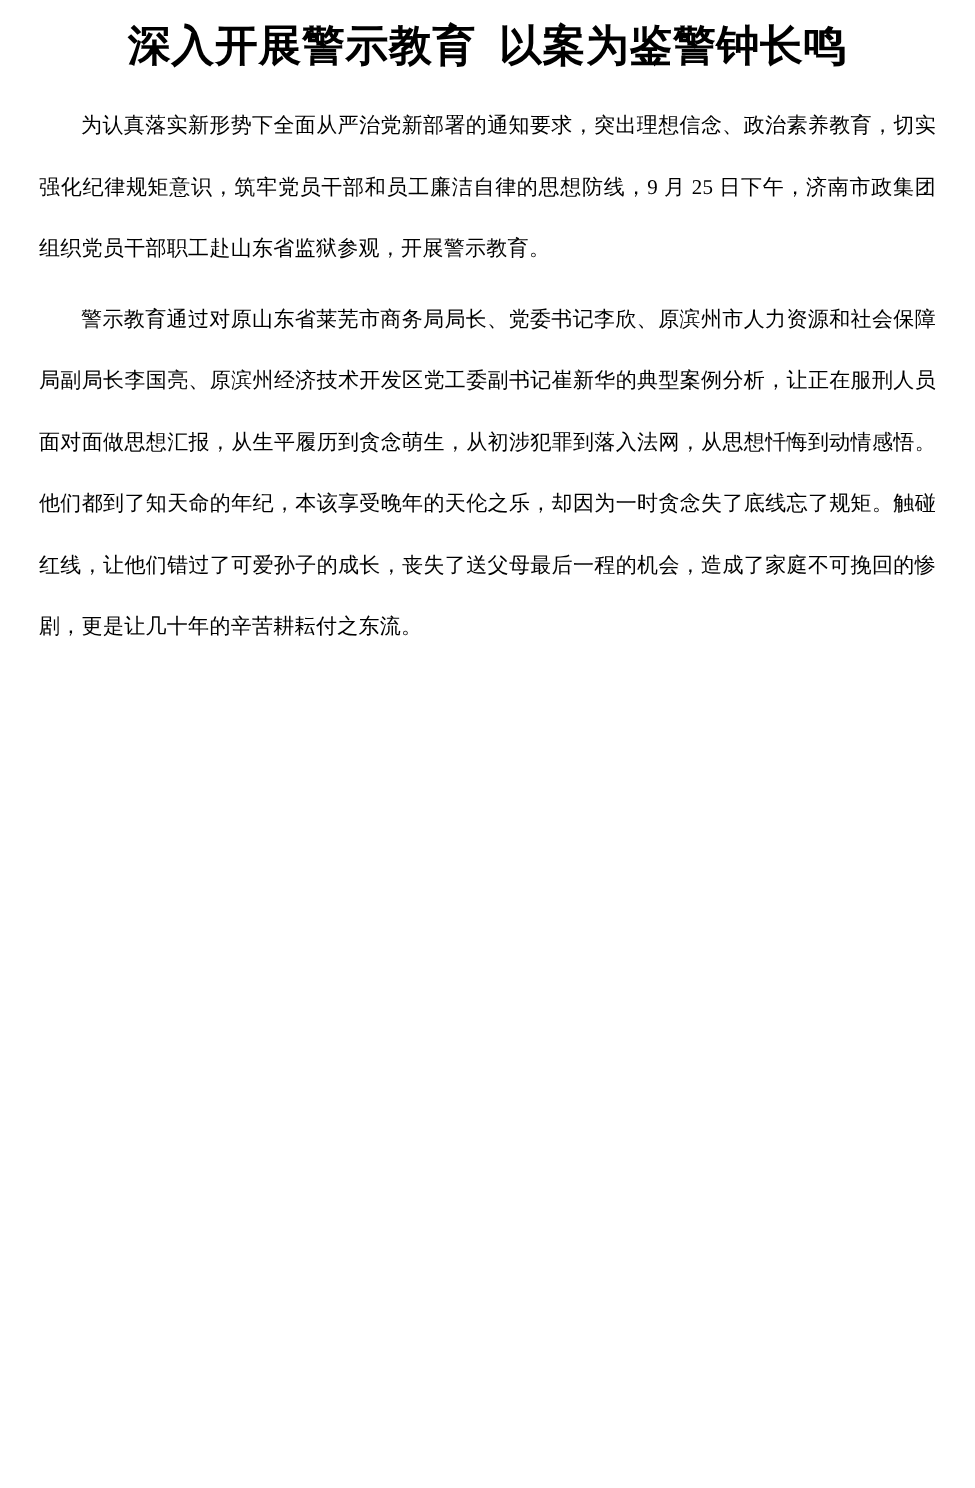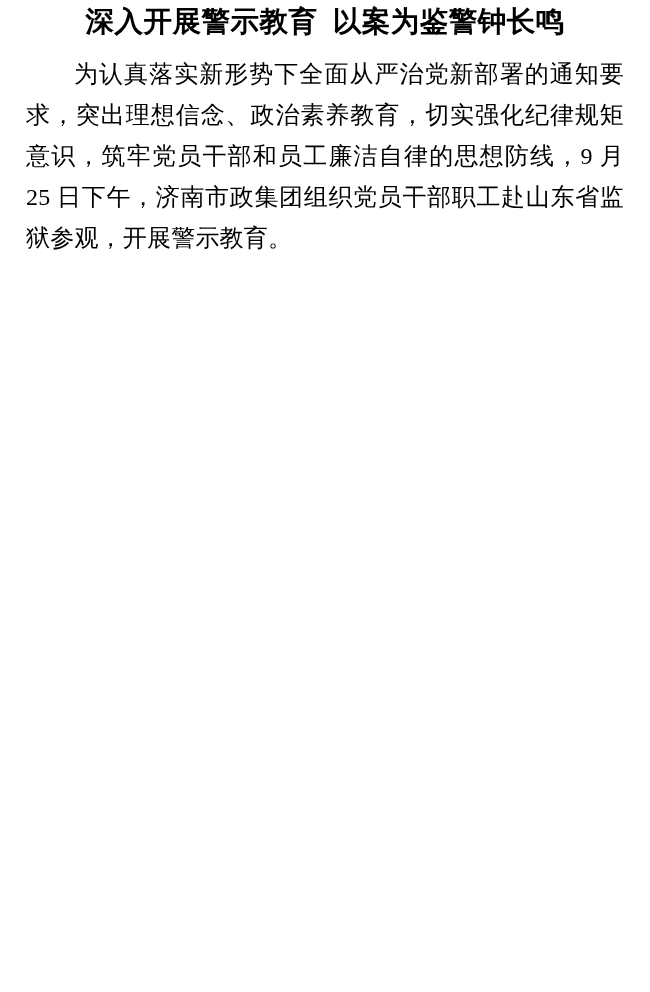--- a/index.html
+++ b/index.html
@@ -11,51 +11,52 @@
     width: 650px;
     height: 992px;
     font-family: "Liberation Serif", "DejaVu Serif", serif;
     color: #000000;
     overflow: hidden;
   }
   .page {
     width: 650px;
     height: 992px;
     box-sizing: border-box;
-    padding: 4px 26px 0 26px;
+    padding: 14px 26px 0 26px;
     background: #ffffff;
   }
   .doc-title {
     font-family: "Liberation Serif", "DejaVu Serif", serif;
     font-weight: bold;
     font-size: 28.5px;
     line-height: 1.25;
     text-align: center;
     letter-spacing: 0.5px;
     margin: 0 0 14px 0;
     white-space: pre;
   }
   .body-text {
     font-family: "Liberation Serif", "DejaVu Serif", serif;
-    font-size: 24px;
+    font-size: 14px;
     line-height: 41px;
     text-align: justify;
     text-justify: inter-ideograph;
     margin: 0 0 6px 0;
     text-indent: 2em;
     letter-spacing: 0.2px;
   }
   .body-text:last-child {
     margin-bottom: 0;
   }
 </style>
 </head>
 <body>
 
 <div class="page">
 
   <h1 class="doc-title">深入开展警示教育  以案为鉴警钟长鸣</h1>
 
   <p class="body-text">为认真落实新形势下全面从严治党新部署的通知要求，突出理想信念、政治素养教育，切实强化纪律规矩意识，筑牢党员干部和员工廉洁自律的思想防线，9 月 25 日下午，济南市政集团组织党员干部职工赴山东省监狱参观，开展警示教育。</p>
 
+  <p class="body-text">警示教育通过对原山东省莱芜市商务局局长、党委书记李欣、原滨州市人力资源和社会保障局副局长李国亮、原滨州经济技术开发区党工委副书记崔新华的典型案例分析，让正在服刑人员面对面做思想汇报，从生平履历到贪念萌生，从初涉犯罪到落入法网，从思想忏悔到动情感悟。他们都到了知天命的年纪，本该享受晚年的天伦之乐，却因为一时贪念失了底线忘了规矩。触碰红线，让他们错过了可爱孙子的成长，丧失了送父母最后一程的机会，造成了家庭不可挽回的惨剧，更是让几十年的辛苦耕耘付之东流。</p>
 
 
 </div>
 
 </body></html>

